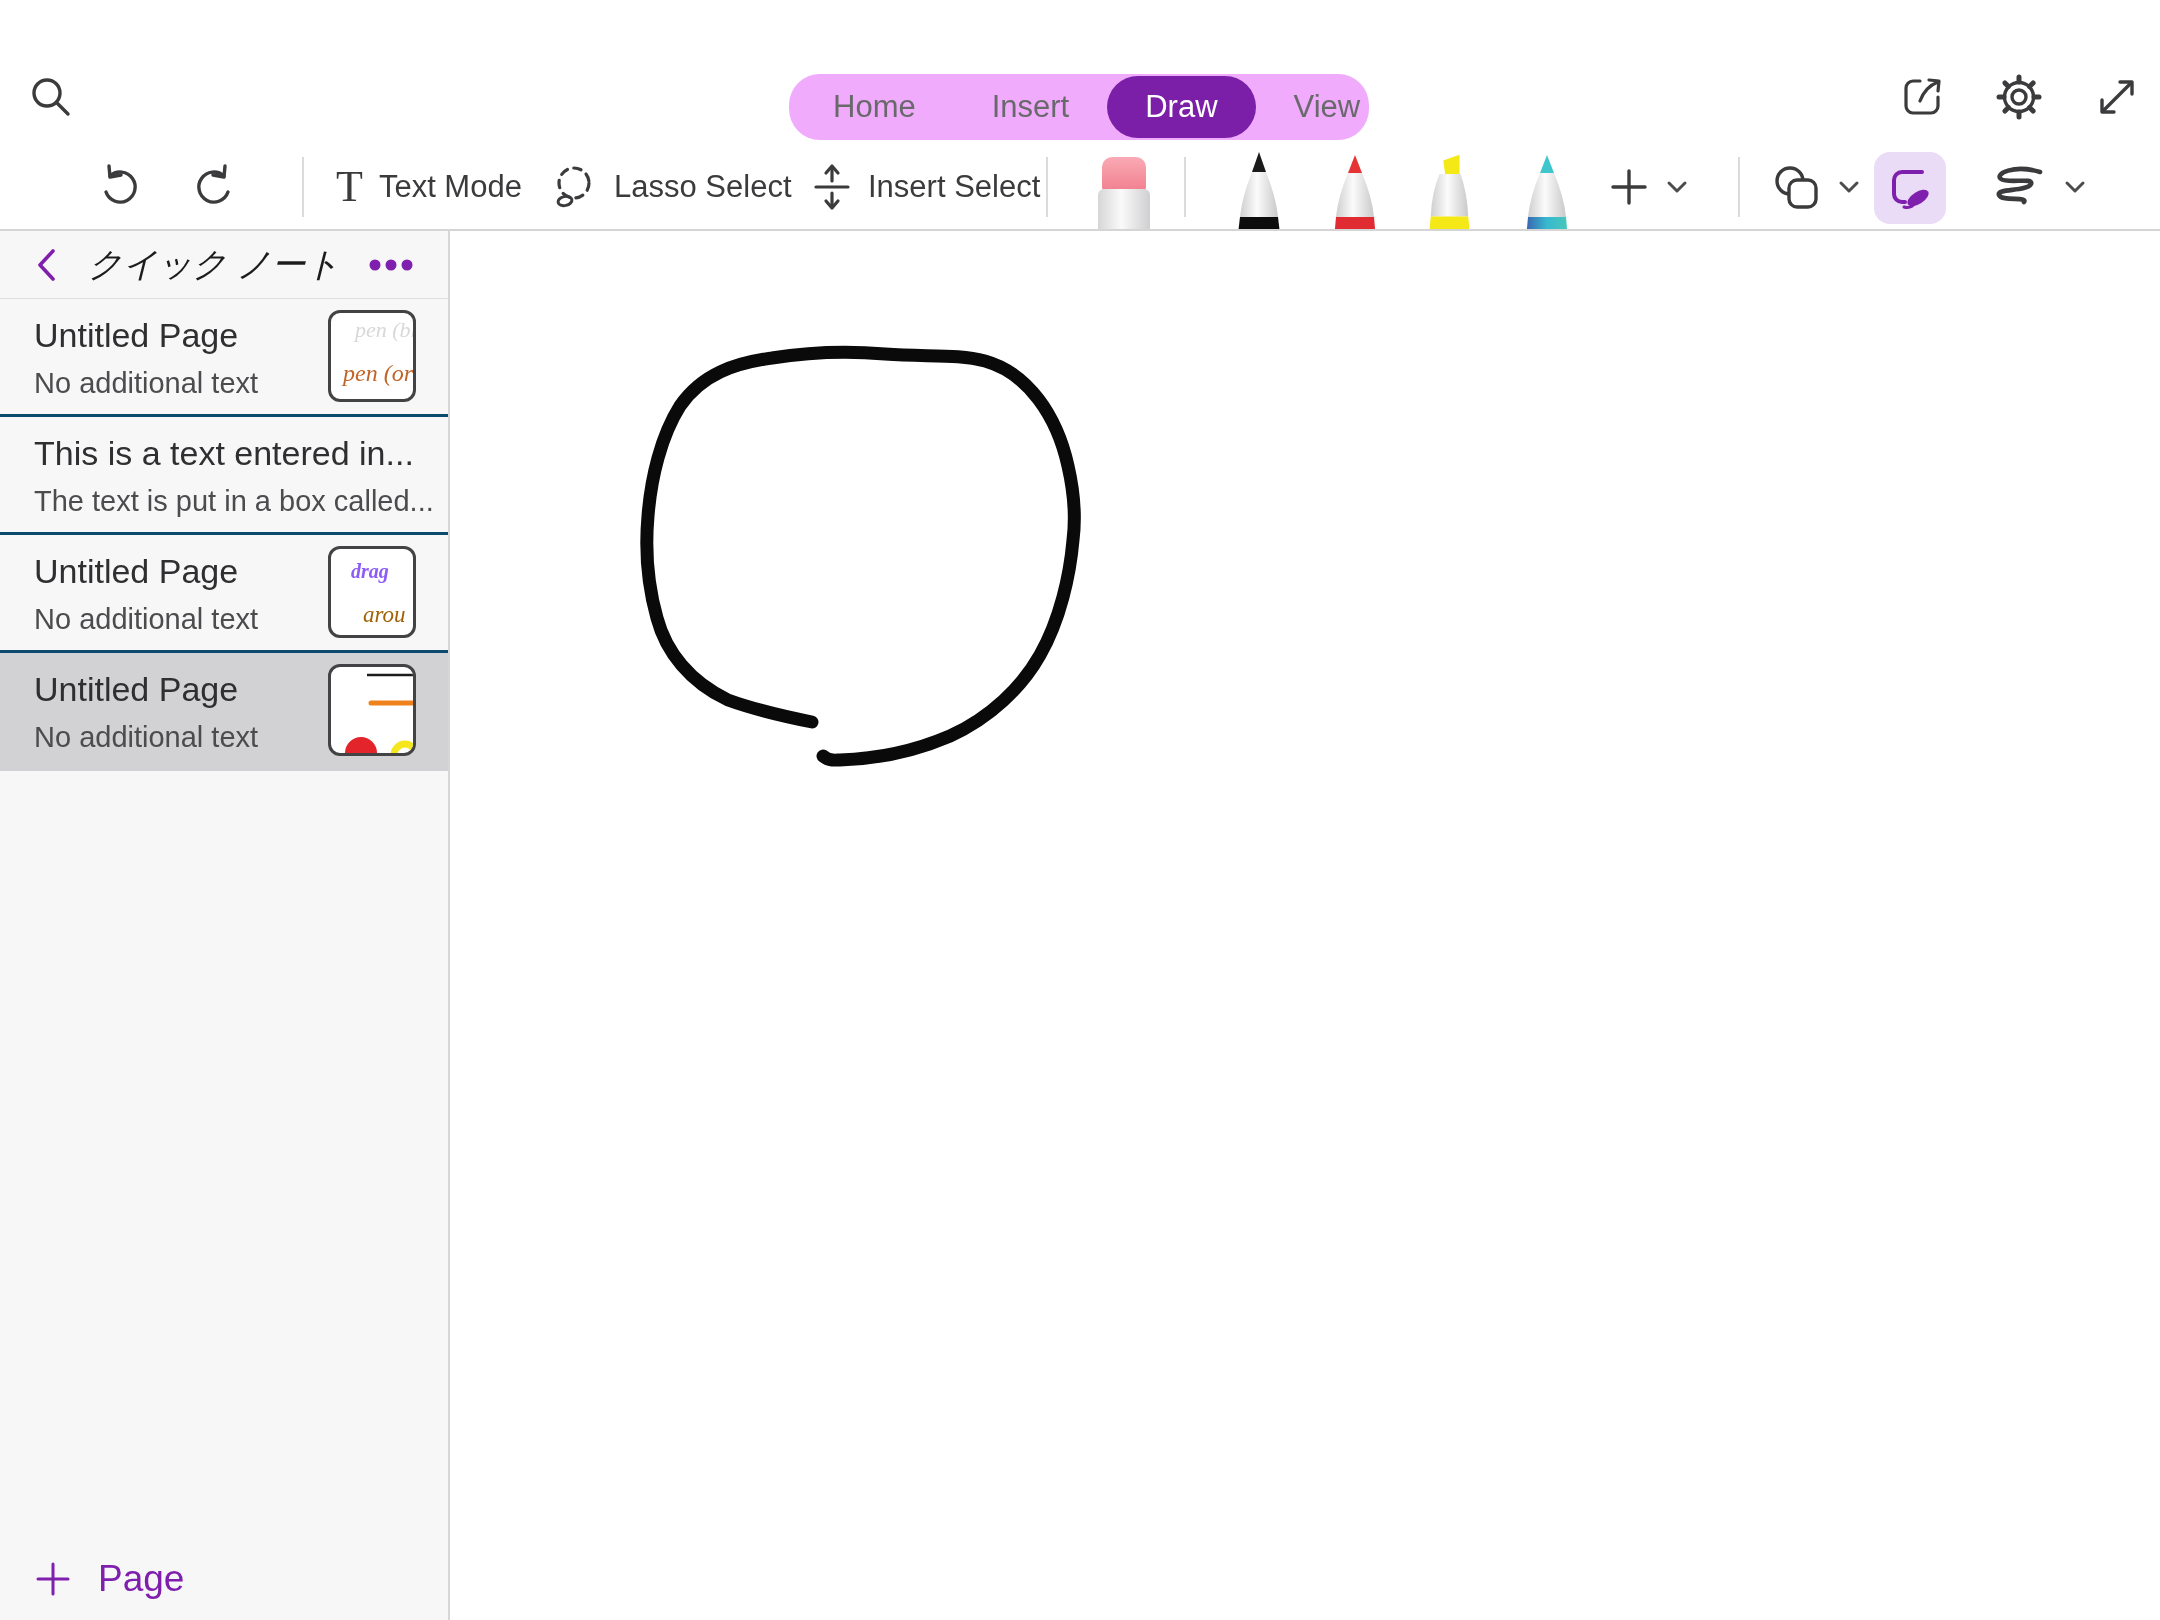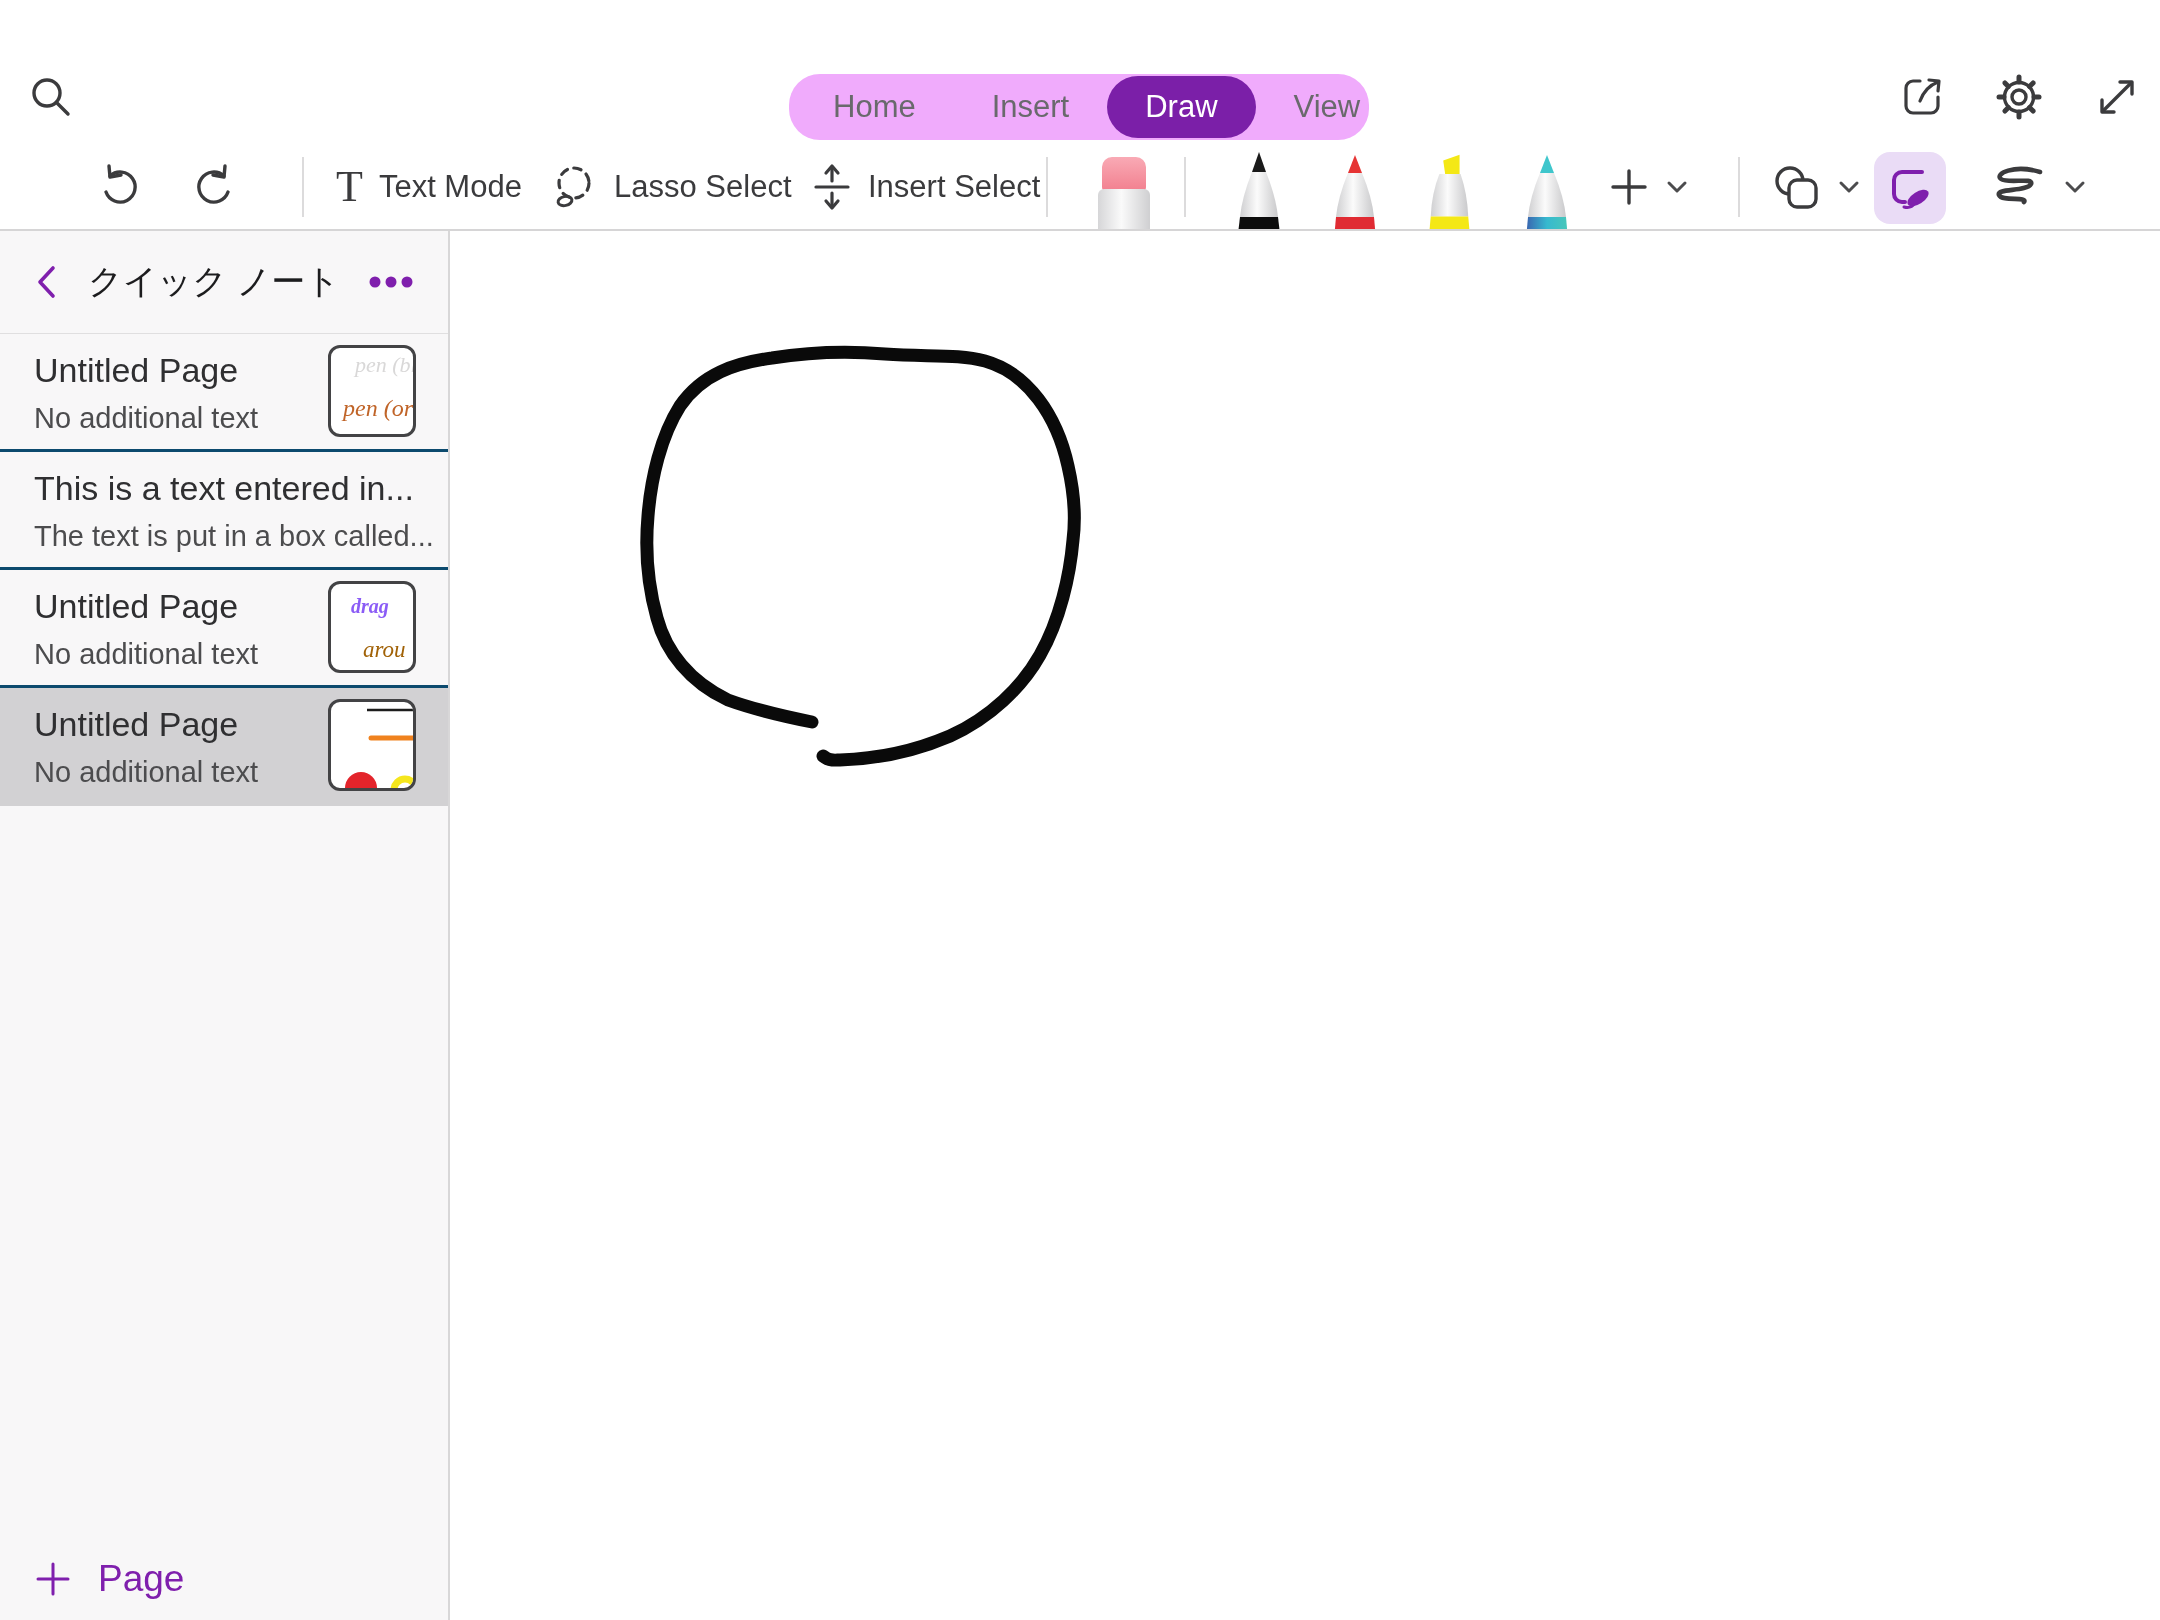--- a/index.html
+++ b/index.html
@@ -33,22 +33,22 @@
                  background:linear-gradient(180deg,#f9aab5,#f2808f); }
   .eraser .bodyp { width:52px; height:56px; margin-top:-2px; border-radius:6px 6px 0 0;
                    background:linear-gradient(90deg,#d6d6d8,#fafafa 45%,#cfcfd1); }
   .ink-shape-btn { position:absolute; left:1874px; top:7px; width:72px; height:72px;
                    background:#eadcf6; border-radius:16px; display:flex; align-items:center;
                    justify-content:center; cursor:pointer; }
 
   
   .sidebar { position:absolute; top:231px; left:0; width:450px; bottom:0; background:#f8f7f8;
              border-right:2px solid #d8d7d8; }
-  .sb-header { height:103px; display:flex; align-items:center; padding:10px 34px;
-               border-bottom:1px solid #e0dfe0; }
+  .sb-header { height:68px; display:flex; align-items:center; padding:10px 34px;
+               border-bottom:1px solid #e0dfe0;font-style:italic; }
   .sb-title { flex:1; text-align:center; font-size:34px; color:#1c1c1e; }
   .sb-item { position:relative; height:118px; padding:17px 0 0 34px; cursor:pointer;
              border-bottom:3px solid #0c4a6e; }
   .sb-item.selected { background:#d2d1d3; border-bottom-color:transparent; }
   .sb-item .ttl { font-size:34px; color:#2f2f31; max-width:404px; white-space:nowrap;
                   overflow:hidden; margin-bottom:12px; }
   .sb-item .sub { font-size:29px; color:#4c4c4e; max-width:404px; white-space:nowrap; overflow:hidden; }
   .thumb { position:absolute; right:32px; top:11px; width:88px; height:92px; background:#fff;
            border:3px solid #434345; border-radius:12px; overflow:hidden; }
   .thumb .hand { font-family:"Liberation Serif","DejaVu Serif",serif; font-style:italic; line-height:1; }

